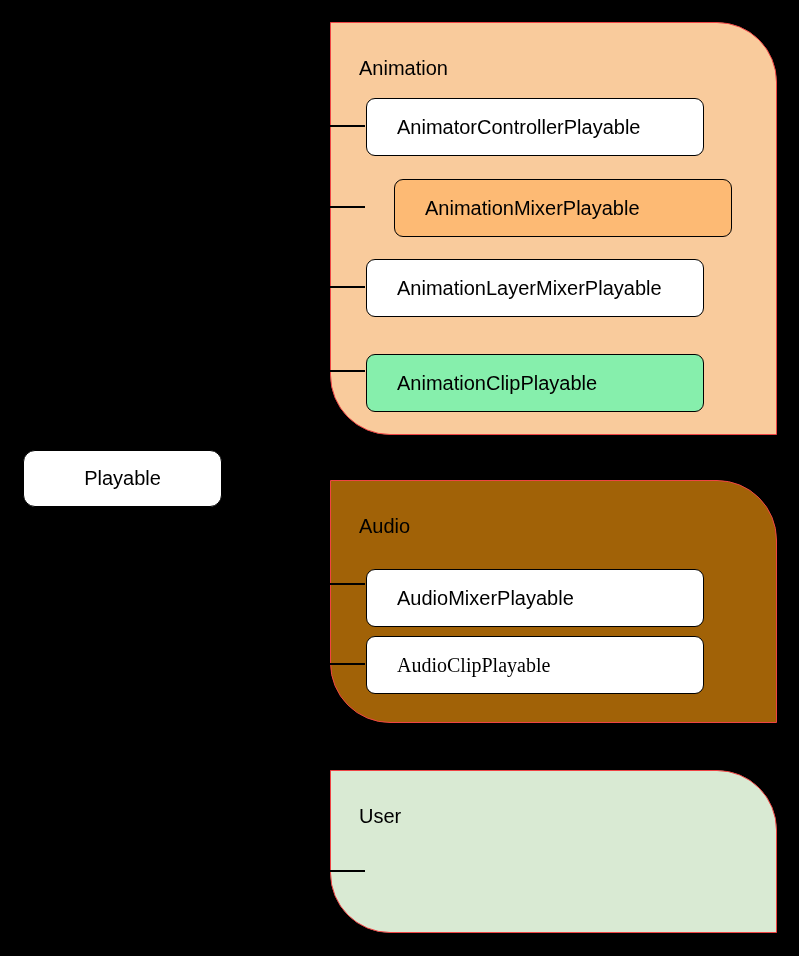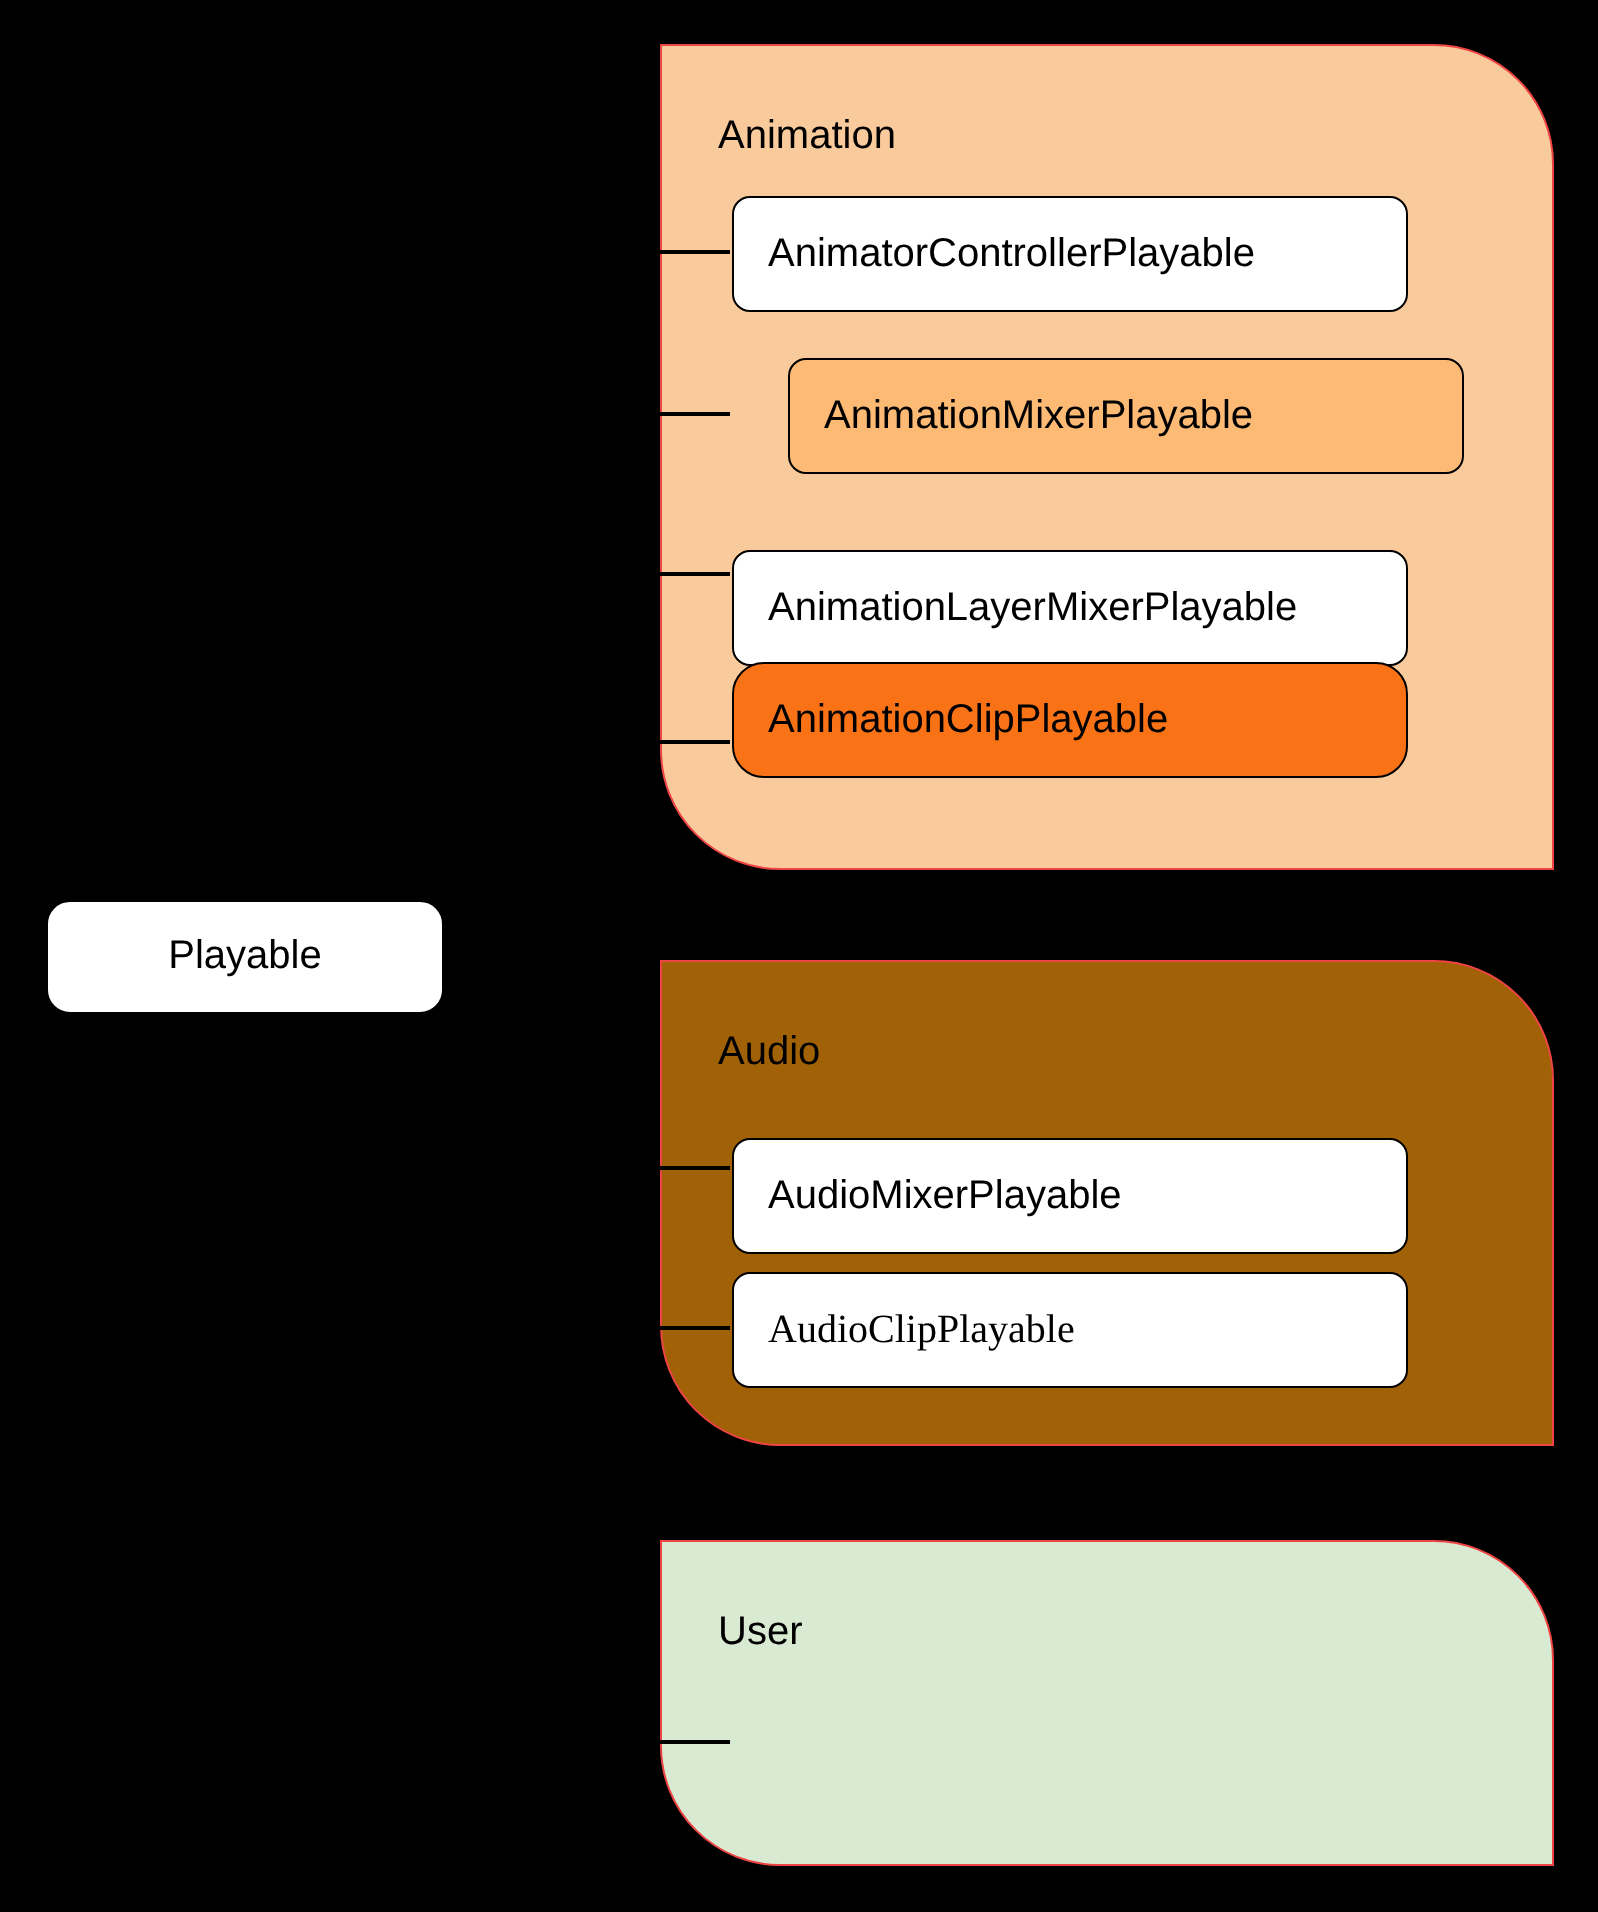--- a/index.html
+++ b/index.html
@@ -35,21 +35,21 @@
     background: #fff;
     border: 1.5px solid #000;
     display: flex;
     align-items: center;
   }
   .child-node {
     left: 35px;
     width: 338px;
     height: 58px;
     border-radius: 9px;
-    padding-left: 17px;
+    padding-left: 30px;
     font-size: 20px;
   }
   .root-node {
     left: 23px;
     top: 450px;
     width: 199px;
     height: 57px;
     border-radius: 12px;
     justify-content: center;
     font-size: 20px;
@@ -72,24 +72,24 @@
   </div>
 
   <section class="group" style="top: 22px; height: 413px; background-color: rgb(249, 203, 156);">
     <h2 class="group-title">Animation</h2>
     <div class="node child-node" style="top: 75px; background-color: rgb(255, 255, 255);">
       <span>AnimatorControllerPlayable</span>
     </div>
     <div class="node child-node" style="top: 156px; background-color: #fdba74; margin-left: 28px;">
       <span>AnimationMixerPlayable</span>
     </div>
-    <div class="node child-node" style="top: 236px; background-color: rgb(255, 255, 255); margin-top: 16px;">
+    <div class="node child-node" style="top: 236px; background-color: rgb(255, 255, 255);">
       <span>AnimationLayerMixerPlayable</span>
     </div>
-    <div class="node child-node" style="top: 308px; background-color: #f97316; border-radius: 16px;">
+    <div class="node child-node" style="top: 331px; background-color: #86efac;">
       <span>AnimationClipPlayable</span>
     </div>
   </section>
 
   <section class="group" style="top: 480px; height: 243px; background-color: #a16207;">
     <h2 class="group-title">Audio</h2>
     <div class="node child-node" style="top: 88px; background-color: rgb(255, 255, 255);">
       <span>AudioMixerPlayable</span>
     </div>
     <div class="node child-node" style="top: 155px; background-color: rgb(255, 255, 255); font-family: Liberation Serif, serif;">

